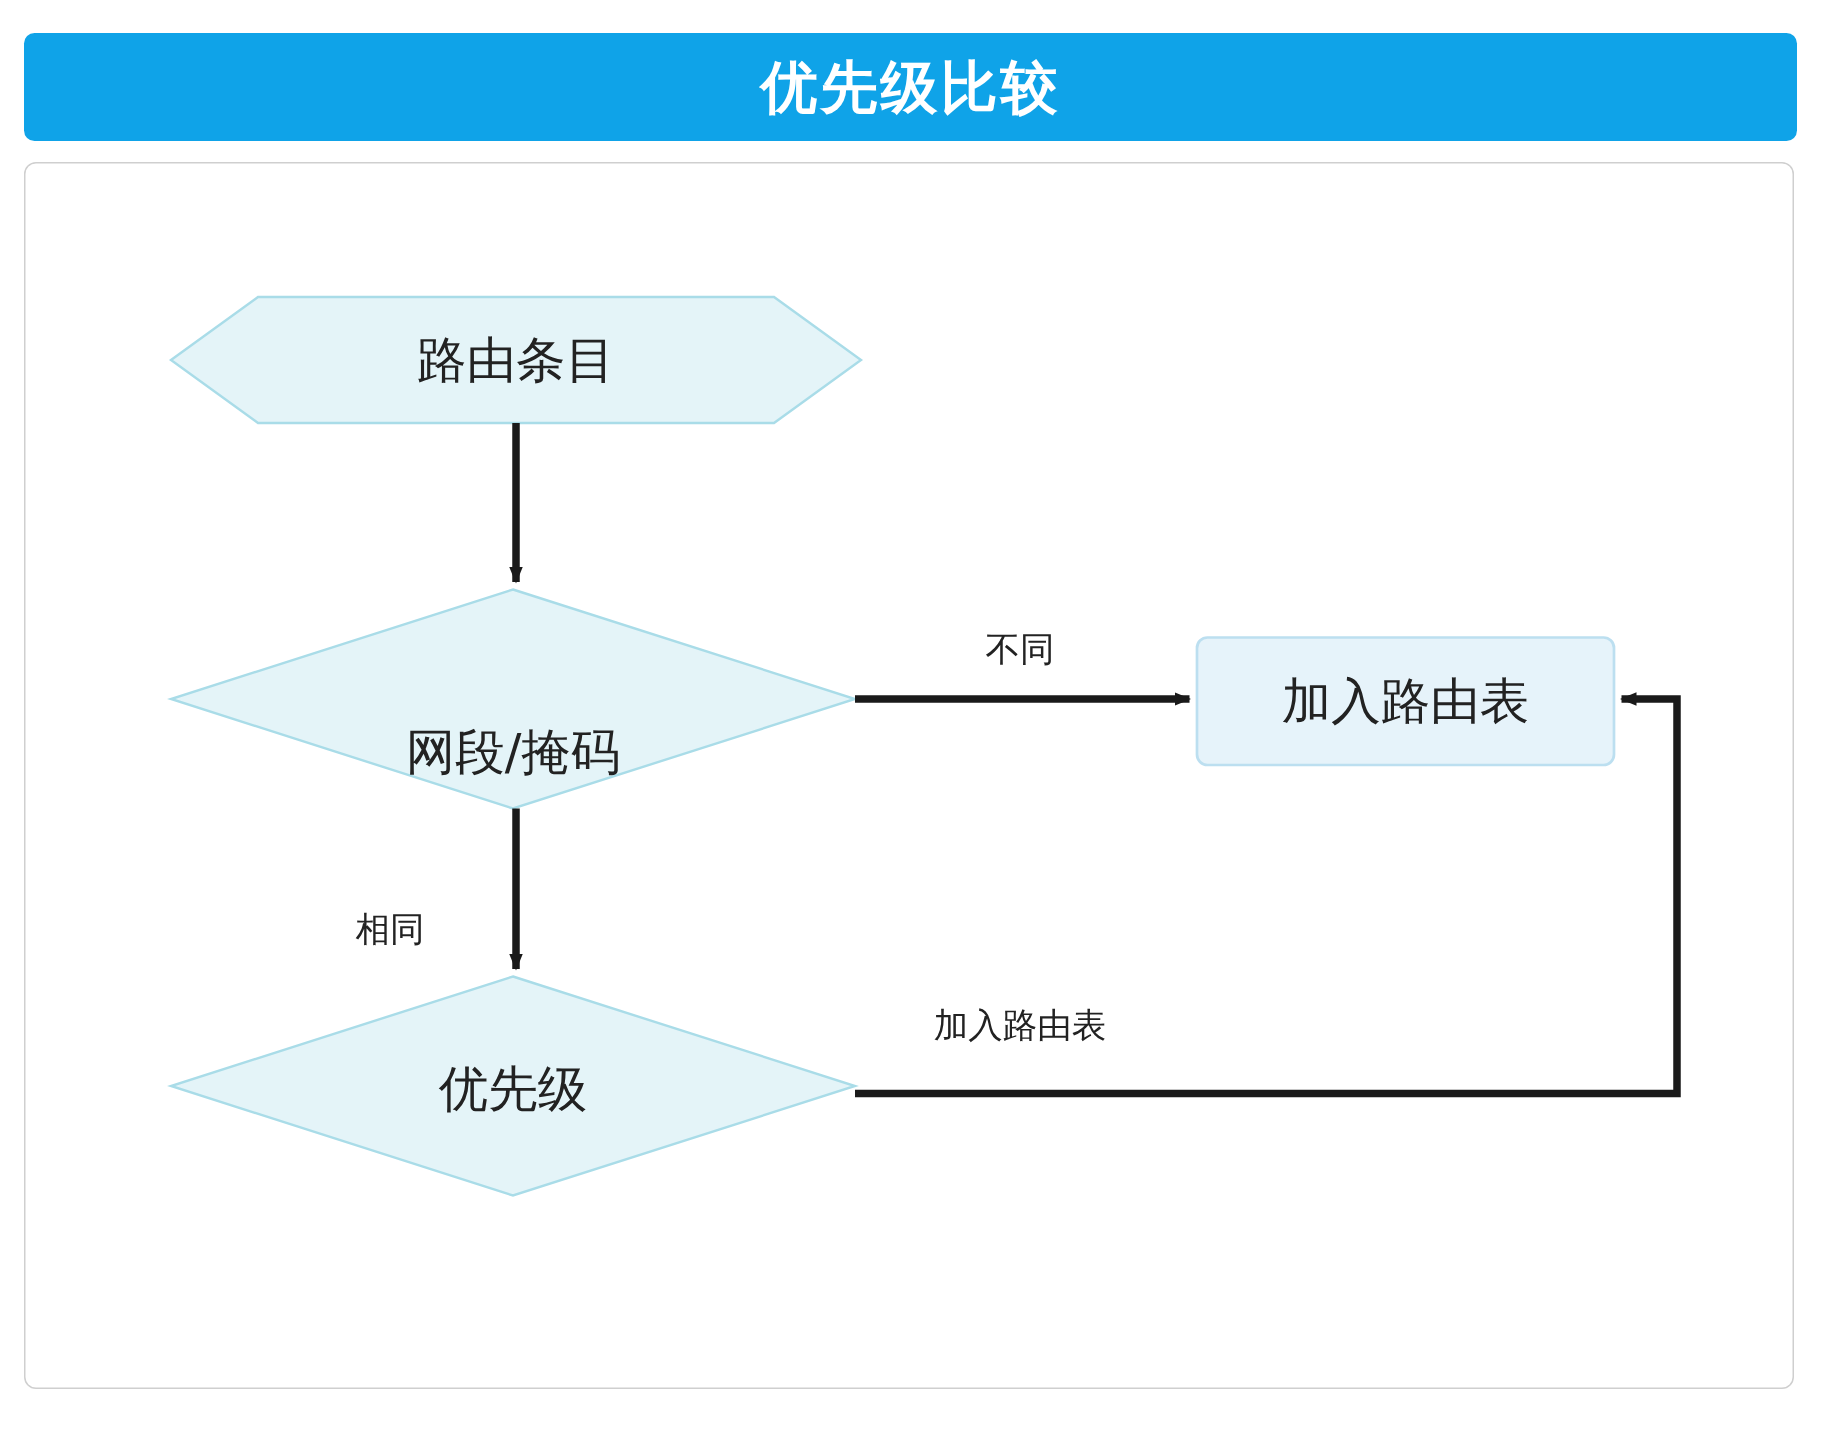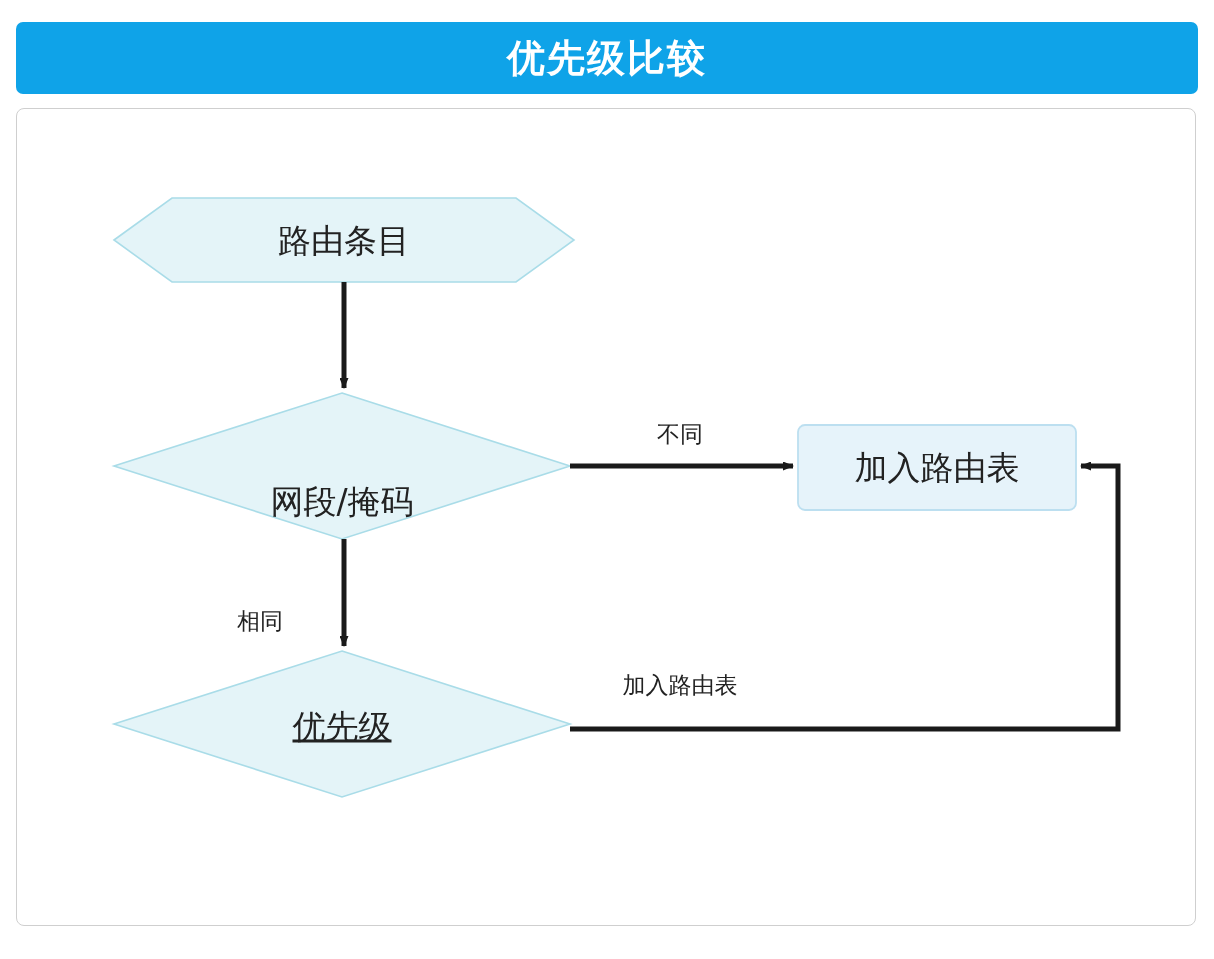--- a/index.html
+++ b/index.html
@@ -125,21 +125,21 @@
     <line x1="344" y1="539" x2="344" y2="646" stroke="#1a1a1a" stroke-width="5" marker-end="url(#arrowhead)"></line>
 
      加入路由表 (right feedback path) --&gt;
     <path d="M570,729 L1118,729 L1118,466 L1081,466" fill="none" stroke="#1a1a1a" stroke-width="5" marker-end="url(#arrowhead)"></path>
   </svg>
 
   <div class="node-label" style="left:344px; top:240px;">路由条目</div>
 
   <div class="node-label" style="left:342px; top:466px;margin-top:35px;">网段/掩码</div>
 
-  <div class="node-label" style="left:342px; top:726px;text-decoration:underline;">优先级</div>
+  <div class="node-label" style="left:342px; top:726px;">优先级</div>
 
   <div class="node-label" style="left:937px; top:467px;">加入路由表</div>
 
   <div class="edge-label" style="left:680px; top:434px;">不同</div>
 
   <div class="edge-label" style="left:260px; top:621px;">相同</div>
 
   <div class="edge-label" style="left:680px; top:685px;">加入路由表</div>
 
 </div>

